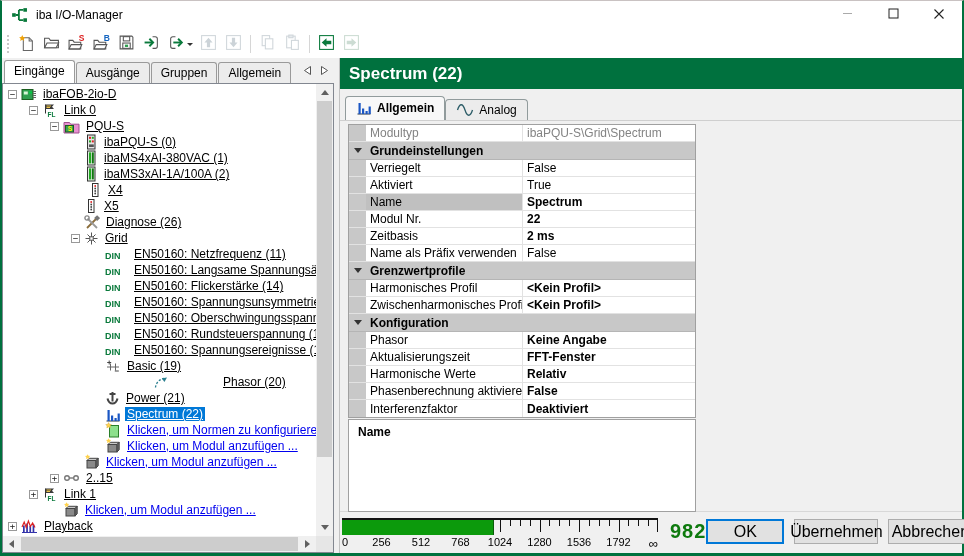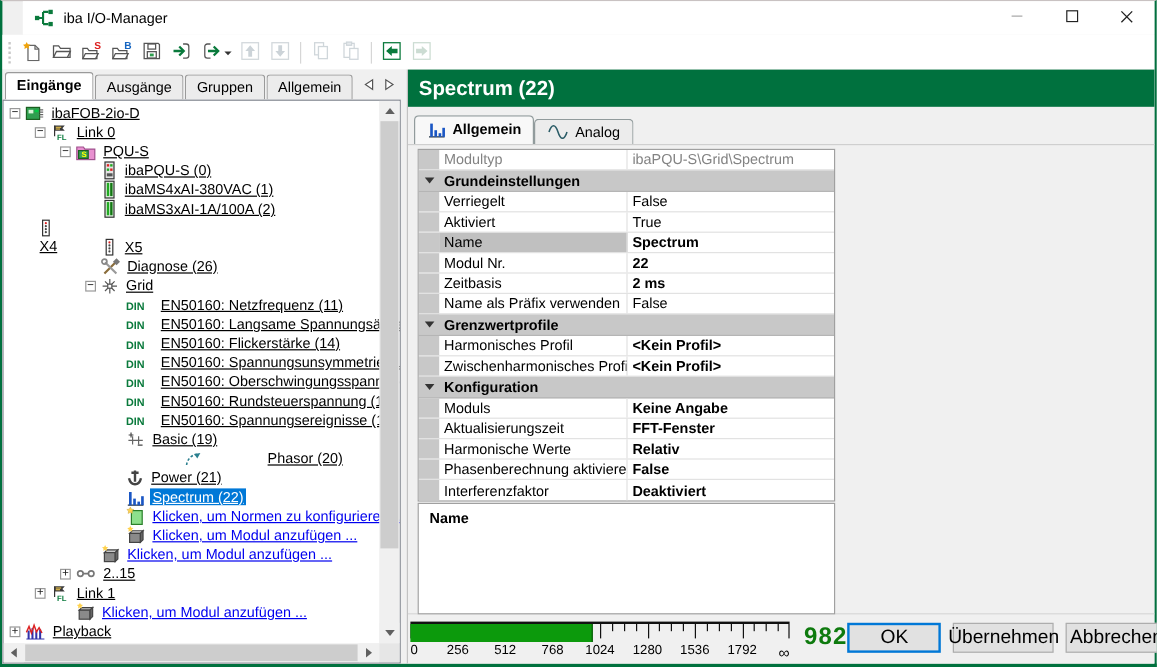--- a/index.html
+++ b/index.html
@@ -3,39 +3,39 @@
 <meta charset="utf-8">
 <style>
   html,body{margin:0;padding:0;}
   body{width:964px;height:556px;position:relative;overflow:hidden;
        font-family:"Liberation Sans",sans-serif;font-size:12px;color:#000;background:#9aa;}
   .window{position:absolute;inset:0;box-sizing:border-box;background:#f0f0f0;
           border-left:2px solid #00713E;border-right:2px solid #00713E;
           border-bottom:3px solid #00713E;border-top:1px solid #c9c2c2;
           display:flex;flex-direction:column;}
   
-  .titlebar{height:28px;background:#fff;display:flex;align-items:center;padding-left:9px;flex:0 0 auto;margin-left:17px;}
+  .titlebar{height:28px;background:#fff;display:flex;align-items:center;padding-left:9px;flex:0 0 auto;}
   .app-ico{width:18px;height:18px;}
   .title-text{margin-left:7px;font-size:12px;}
   .win-controls{margin-left:auto;display:flex;height:100%;}
   .win-btn{width:46px;height:100%;display:flex;align-items:center;justify-content:center;}
   
   .toolbar{height:29px;background:#fff;display:flex;align-items:center;padding-left:3px;flex:0 0 auto;}
   .grip{height:18px;border-left:2px dotted #c7c7c7;margin:0 5px 0 2px;}
   .tbtn{width:25px;height:24px;display:flex;align-items:center;justify-content:center;flex:0 0 auto;}
   .tbtn.disabled{opacity:.45;}
   .tbtn .caret{width:0;height:0;border:3px solid transparent;border-top-color:#333;margin-left:2px;margin-top:5px;}
   .tsep{width:1px;height:18px;background:#d6d6d6;margin:0 4px;flex:0 0 auto;}
   
   .main{flex:1;display:flex;position:relative;min-height:0;}
   .left-panel{width:332px;flex:0 0 auto;position:relative;background:#f0f0f0;}
   .tabstrip{height:25px;display:flex;align-items:flex-end;padding-left:2px;position:relative;}
   .tab{border:1px solid #9a9a9a;border-bottom:none;border-radius:3px 3px 0 0;background:#ececec;
        padding:3px 9px;margin-right:1px;white-space:nowrap;}
-  .tab.active{background:#fff;font-weight:bold;position:relative;z-index:2;padding-bottom:5px;}
+  .tab.active{background:#fff;font-weight:normal;position:relative;z-index:2;padding-bottom:5px;}
   .tab-nav{position:absolute;right:5px;top:7px;display:flex;gap:8px;}
   .tab-nav svg{display:block;}
   .tree-wrap{position:absolute;top:25px;left:0;right:0;bottom:0;background:#fff;
              border:1px solid #828790;box-sizing:border-box;overflow:hidden;}
   .tree-row{position:absolute;height:16px;display:flex;align-items:center;white-space:nowrap;left:0;}
   .slot{width:13px;flex:0 0 auto;display:flex;align-items:center;}
   .expander{width:9px;height:9px;box-sizing:border-box;border:1px solid #999;background:#fff;
             font-size:9px;line-height:6px;text-align:center;color:#222;font-family:"DejaVu Sans Mono",monospace;}
   .ticon{flex:0 0 auto;margin-right:4px;display:flex;align-items:center;}
   .tlabel{padding:0 2px;text-decoration:underline;}
@@ -322,21 +322,21 @@
               <span class="slot"></span>
               <span class="ticon">
                 <svg width="14" height="16" viewBox="0 0 14 16">
                   <rect x="3.5" y="1" width="7.5" height="14" fill="#dff0df" stroke="#333"></rect>
                   <rect x="5" y="2.4" width="2" height="11" fill="#2a2"></rect>
                   <rect x="7.8" y="2.4" width="2" height="11" fill="#171"></rect>
                 </svg>
               </span>
               <span class="tlabel">ibaMS3xAI-1A/100A (2)</span>
             </div>
-            <div class="tree-row" style="top: 98px; padding-left: 28px; flex-direction: column;">
+            <div class="tree-row" style="top: 98px; padding-left: 72px;">
               <span class="slot"></span>
               <span class="ticon">
                 <svg width="14" height="16" viewBox="0 0 14 16">
                   <rect x="4.5" y="1.5" width="5.5" height="13" fill="#fff" stroke="#333"></rect>
                   <circle cx="7.2" cy="4" r=".9" fill="#d22"></circle>
                   <circle cx="7.2" cy="6.5" r=".9" fill="#444"></circle>
                   <circle cx="7.2" cy="9" r=".9" fill="#444"></circle>
                   <circle cx="7.2" cy="11.5" r=".9" fill="#444"></circle>
                 </svg>
               </span>
@@ -697,21 +697,21 @@
               <span class="pg-value bold">&lt;Kein Profil&gt;</span>
             </div>
             <div class="pg-row pg-group">
               <span class="pg-gutter">
                 <span class="chev"></span>
               </span>
               <span class="pg-gname">Konfiguration</span>
             </div>
             <div class="pg-row">
               <span class="pg-gutter"></span>
-              <span class="pg-label">Moduls</span>
+              <span class="pg-label">Phasor</span>
               <span class="pg-value bold">Keine Angabe</span>
             </div>
             <div class="pg-row">
               <span class="pg-gutter"></span>
               <span class="pg-label">Aktualisierungszeit</span>
               <span class="pg-value bold">FFT-Fenster</span>
             </div>
             <div class="pg-row">
               <span class="pg-gutter"></span>
               <span class="pg-label">Harmonische Werte</span>

